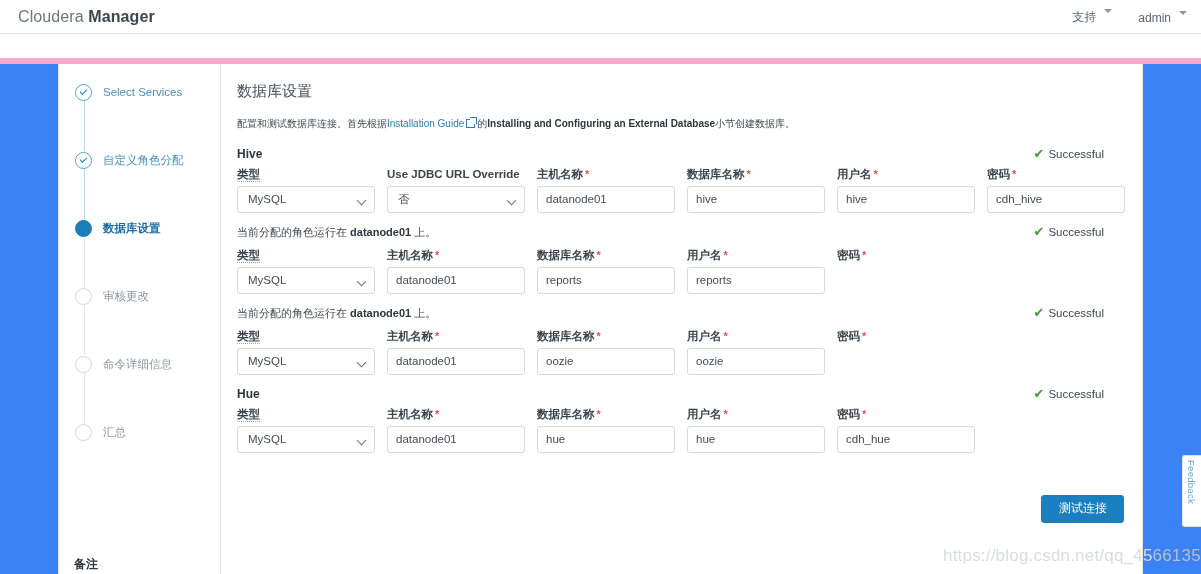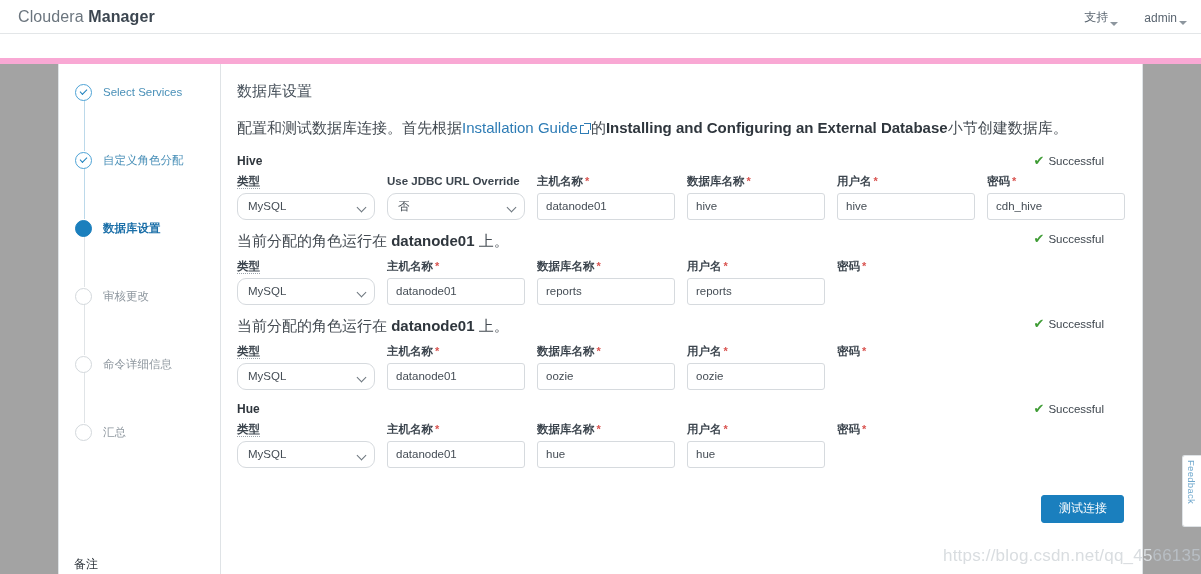--- a/index.html
+++ b/index.html
@@ -34,21 +34,21 @@
 
   .topnav {
     position: absolute; right: 14px; top: 9px;
     display: flex; align-items: center; gap: 26px;
   }
   .topnav-item {
     font-size: 12px;
     color: #5a6570;
     white-space: nowrap;
     cursor: pointer;
-    display: flex; align-items: flex-end; gap: 2px;
+    display: flex; align-items: flex-start; gap: 8px;
   }
   .caret-dn {
     display: inline-block;
     width: 0; height: 0;
     border-left: 4px solid transparent;
     border-right: 4px solid transparent;
     border-top: 4px solid #8d969e;
   }
 
   
@@ -63,21 +63,21 @@
     font-size: 19px;
     font-weight: 400;
     color: #46505a;
     white-space: nowrap;
   }
 
   
   .pagebody {
     position: absolute; left: 0; top: 64px;
     width: 1201px; height: 510px;
-    background: #a3a3a3;
+    background: #3b82f6;
   }
 
   
   .wizard-card {
     position: absolute; left: 58px; top: 0px;
     width: 1085px; height: 510px;
     background: #ffffff;
     border-left: 1px solid #dfe3e6;
     border-right: 1px solid #dfe3e6;
   }
@@ -143,21 +143,21 @@
     padding: 18px 22px 0 15px;
   }
   .sect-title {
     font-size: 15px;
     color: #46505a;
     font-weight: 400;
     margin: 0 0 13px 0;
     white-space: nowrap;
   }
   .sect-desc {
-    font-size: 15px;
+    font-size: 10px;
     color: #444b52;
     margin: 16px 0 16px 0;
     white-space: nowrap;
     line-height: 1.4;
   }
   .sect-desc a { color: #2e7cb5; text-decoration: none; cursor: pointer; }
   .sect-desc .bld { font-weight: 700; color: #2f363d; }
   .ext-icon {
     display: inline-block;
     position: relative;
@@ -179,21 +179,21 @@
   
   .svc { position: relative; width: 100%; }
   .svc-name {
     font-size: 12px;
     font-weight: 700;
     color: #2f363d;
     margin: 0 0 6px 0;
     white-space: nowrap;
   }
   .svc-note {
-    font-size: 15px;
+    font-size: 11px;
     color: #444b52;
     margin: 0 0 8px 0;
     white-space: nowrap;
   }
   .svc-note b { font-weight: 700; color: #2f363d; }
 
   .status {
     position: absolute;
     right: 18px; top: 0px;
     font-size: 11.5px;
@@ -237,21 +237,21 @@
     padding: 0 8px;
     line-height: 25px;
     white-space: nowrap;
     overflow: hidden;
     cursor: text;
   }
   .sel {
     position: relative;
     height: 27px;
     border: 1px solid #d6dade;
-    border-radius: 9px;
+    border-radius: 3px;
     background: #ffffff;
     font-size: 11.5px;
     color: #454d55;
     padding: 0 22px 0 10px;
     line-height: 25px;
     white-space: nowrap;
     overflow: hidden;
     cursor: pointer;
   }
   .sel::after {
@@ -302,21 +302,21 @@
     padding: 6px 16px;
     cursor: pointer;
     white-space: nowrap;
     line-height: 1.15;
   }
 
   .remark-title {
     position: absolute;
     left: 15px;
     font-size: 12px;
-    font-weight: 400;
+    font-weight: 700;
     color: #2f363d;
     white-space: nowrap;
   }
 
   
   .feedback {
     position: absolute;
     right: 0; top: 455px;
     width: 19px; height: 72px;
     background: #ffffff;
@@ -527,20 +527,21 @@
           <div class="fld" style="left:300px;width:138px;">
             <div class="flabel"><span>数据库名称</span><span class="req">*</span></div>
             <div class="inp">hue</div>
           </div>
           <div class="fld" style="left:450px;width:138px;">
             <div class="flabel"><span>用户名</span><span class="req">*</span></div>
             <div class="inp">hue</div>
           </div>
           <div class="fld" style="left:600px;width:138px;">
             <div class="flabel"><span>密码</span><span class="req">*</span></div>
+            <div class="inp">cdh_hue</div>
           </div>
         </div>
       </div>
 
     </div>
 
     <div class="showpw" style="top:438px;">
       <span class="cbox"></span>
       <span>显示密码</span>
     </div>

